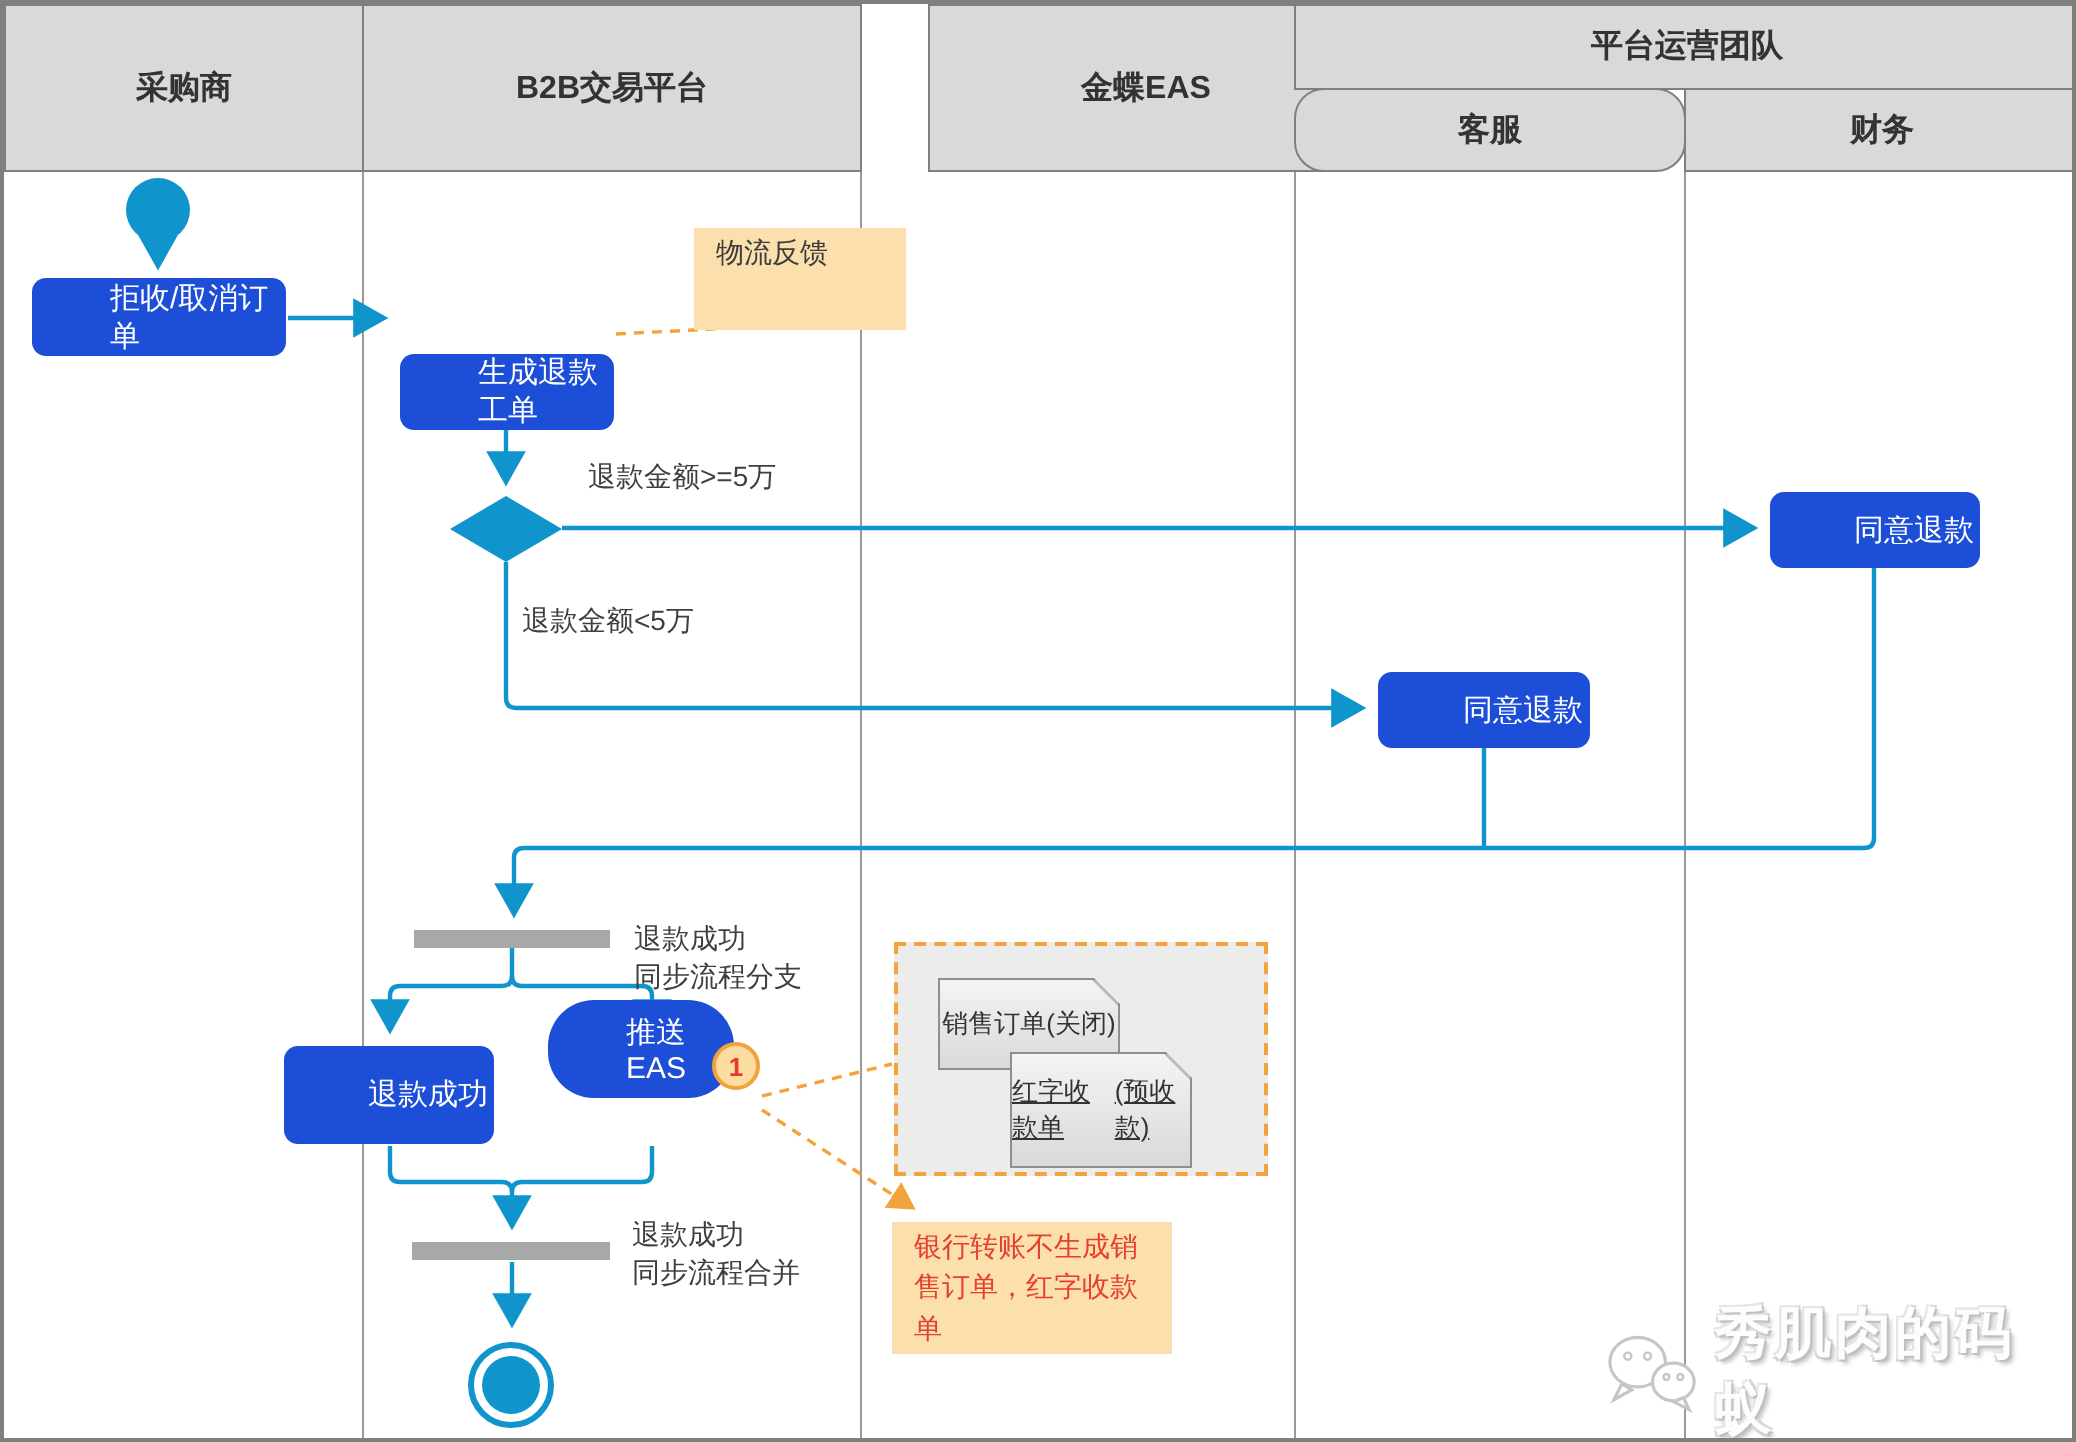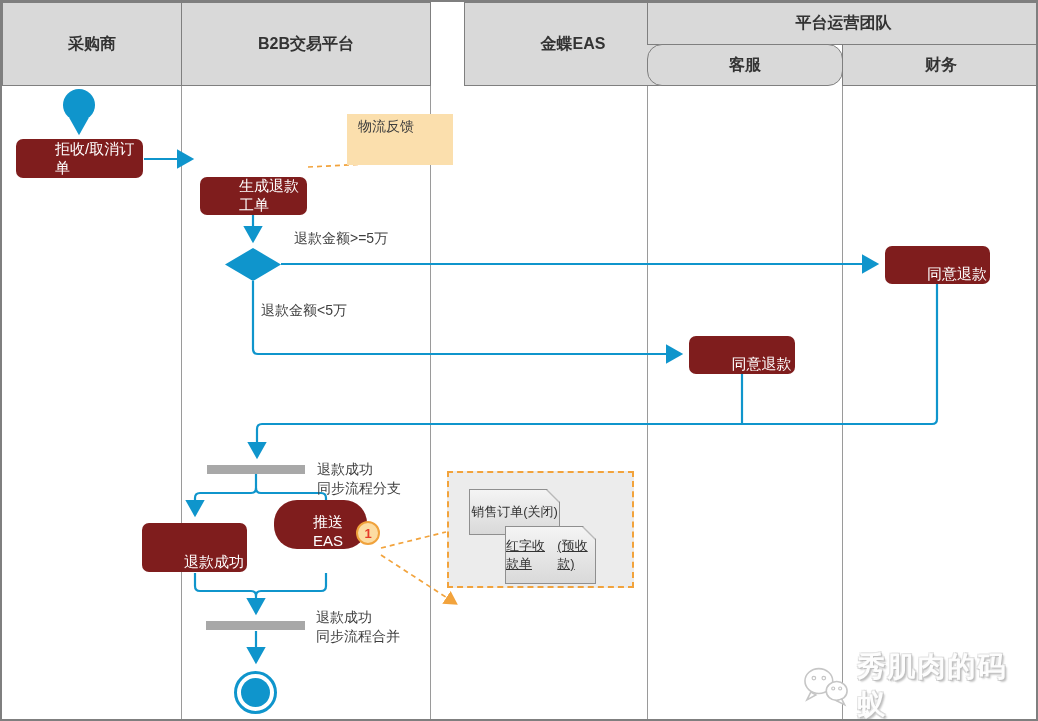--- a/index.html
+++ b/index.html
@@ -1,21 +1,21 @@
 <!DOCTYPE html>
 <html><head>
 <meta charset="utf-8">
 <style>
   html,body{margin:0;padding:0;background:#fff;font-family:"Liberation Sans","DejaVu Sans",sans-serif;}
   .canvas{position:relative;width:1038px;height:721px;background:#fff;border:2px solid #7f7f7f;box-sizing:border-box;overflow:hidden;}
   .hcell{position:absolute;background:#d9d9d9;border:1px solid #7f7f7f;box-sizing:border-box;
          display:flex;align-items:center;justify-content:center;font-weight:bold;font-size:16px;color:#333;}
   .lane-line{position:absolute;width:1px;top:84px;bottom:0;background:#9a9a9a;}
   .overlay{position:absolute;left:0;top:0;z-index:2;}
-  .node{position:absolute;background:#7f1d1d;color:#fff;border-radius:7px;display:flex;align-items:flex-end;justify-content:center;
+  .node{position:absolute;background:#1d4ed8;color:#fff;border-radius:7px;display:flex;align-items:center;justify-content:center;
         font-size:15px;z-index:3;box-sizing:border-box;padding-left:39px;}
   .bar{position:absolute;background:#a8a8a8;z-index:3;}
   .note{position:absolute;background:#fbdfad;z-index:3;box-sizing:border-box;font-size:14px;color:#3d3d3d;padding:2px 11px;line-height:1.45;}
   .lbl{position:absolute;font-size:14px;color:#3f3f3f;z-index:3;line-height:19px;white-space:nowrap;}
   .dashed-box{position:absolute;background:#ececec;border:2px dashed #f2a33c;box-sizing:border-box;z-index:2;}
   .doc{position:absolute;background:linear-gradient(180deg,#f4f4f4,#d9d9d9);border:1px solid #8f8f8f;z-index:4;box-sizing:border-box;
        clip-path:polygon(0 0,calc(100% - 13px) 0,100% 13px,100% 100%,0 100%);
        display:flex;flex-direction:row;align-items:center;justify-content:center;font-size:13px;color:#333;line-height:1.4;}
   .doc::after{content:"";position:absolute;top:0;right:0;border-style:solid;border-width:0 13px 13px 0;
        border-color:transparent #b9b9b9 transparent transparent;}
@@ -125,20 +125,21 @@
   <div class="lbl" style="left:315px;top:458px;">
     <div>退款成功</div>
     <div>同步流程分支</div>
   </div>
   <div class="lbl" style="left:314px;top:606px;">
     <div>退款成功</div>
     <div>同步流程合并</div>
   </div>
 
   <div class="note" style="left:345px;top:112px;width:106px;height:51px;"><span>物流反馈</span></div>
+  <div class="note warn" style="left:444px;top:609px;width:140px;height:66px;"><span>银行转账不生成销售订单，红字收款单</span></div>
 
   <div class="dashed-box" style="left:445px;top:469px;width:187px;height:117px;"></div>
   <div class="doc" style="left:467px;top:487px;width:91px;height:46px;">
     <div>销售订单</div>
     <div>(关闭)</div>
   </div>
   <div class="doc" style="left:503px;top:524px;width:91px;height:58px;text-decoration:underline;">
     <div>红字收款单</div>
     <div>(预收款)</div>
   </div>

